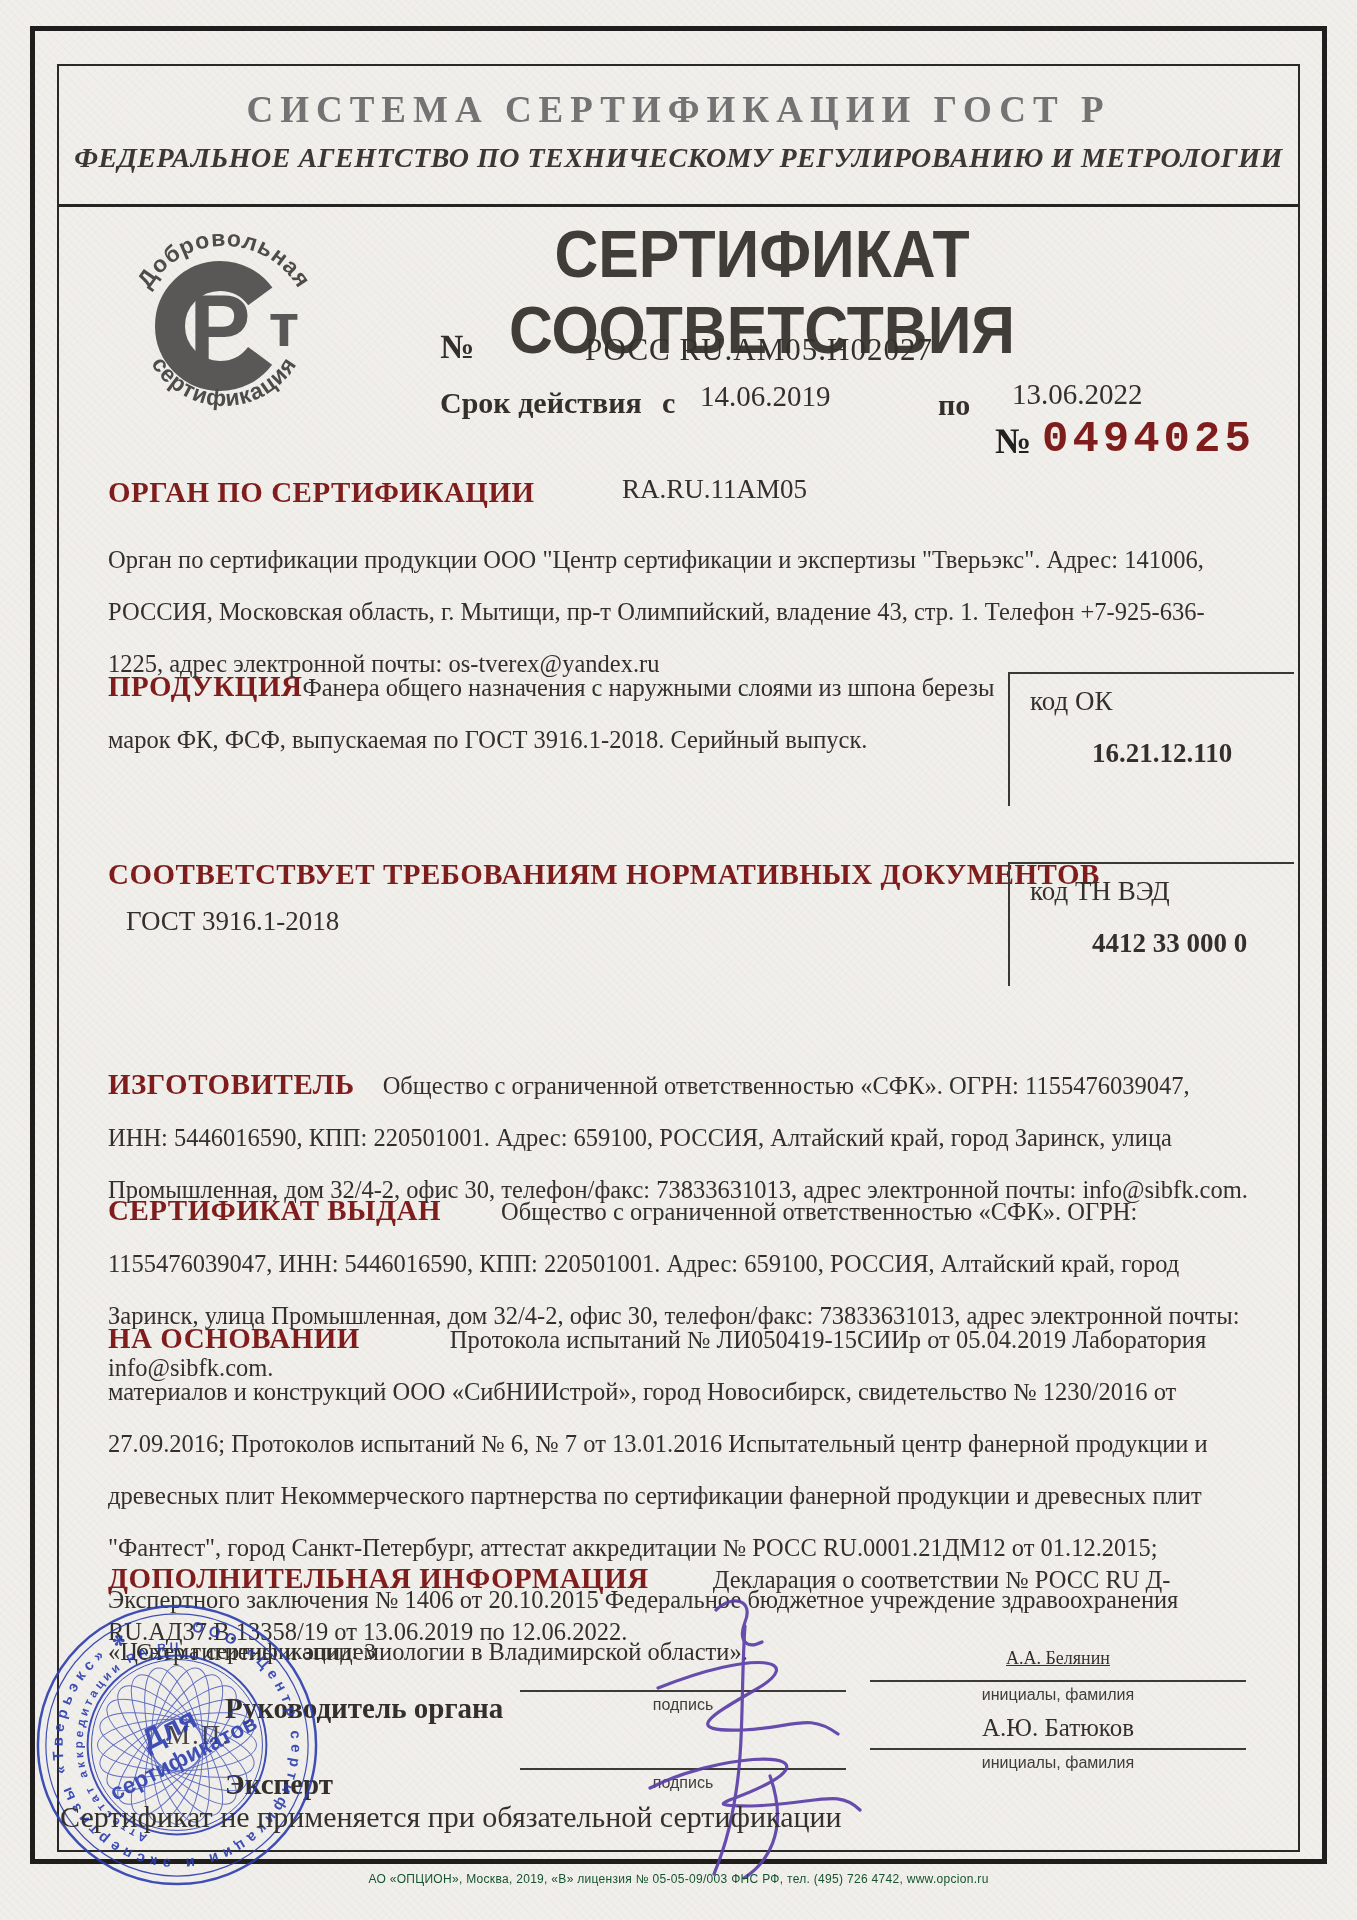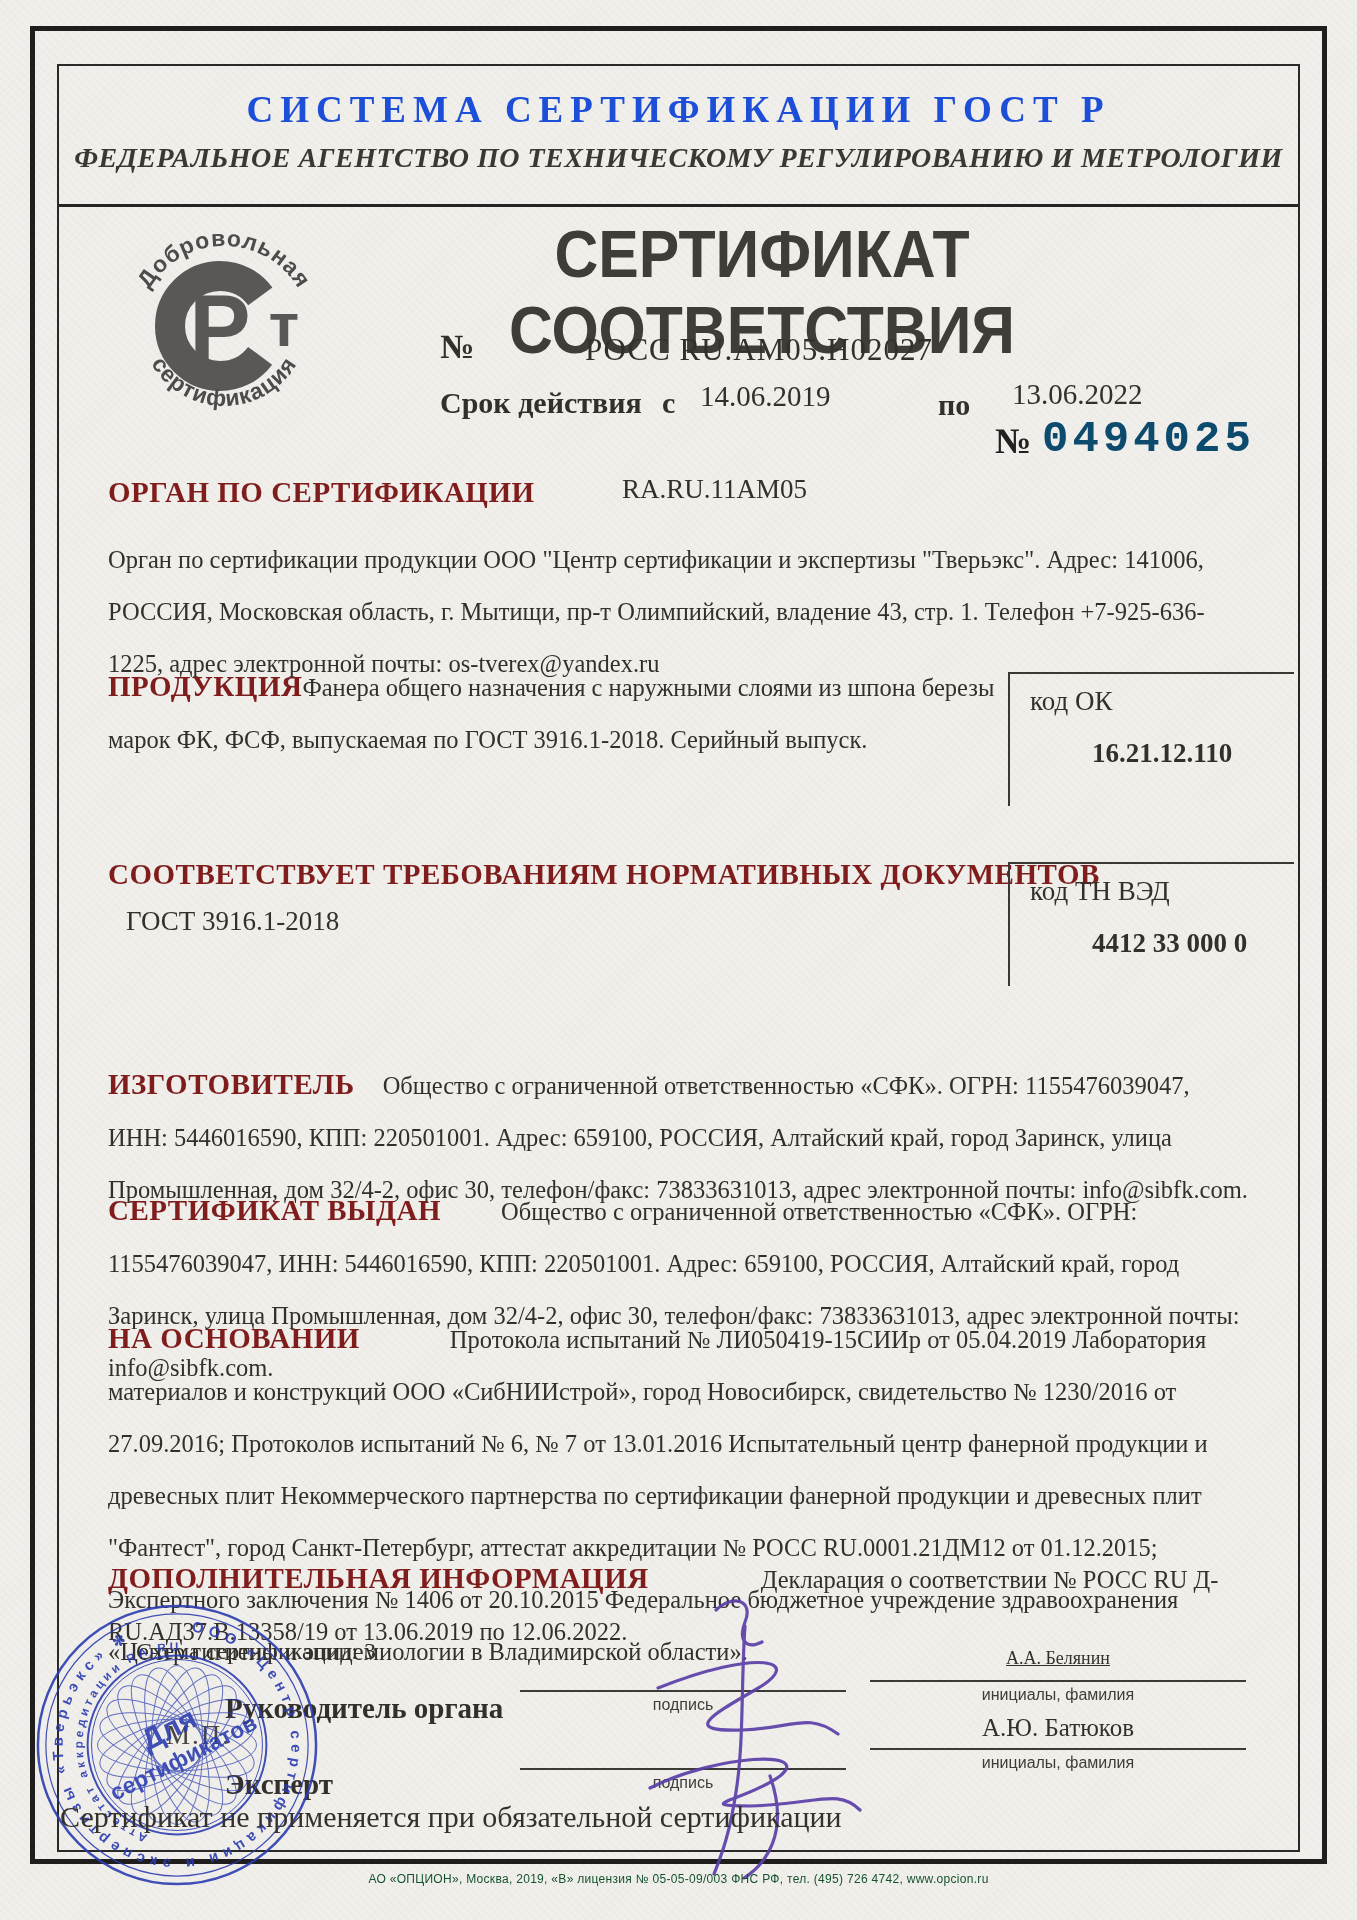--- a/index.html
+++ b/index.html
@@ -11,54 +11,54 @@
       repeating-linear-gradient(-45deg, rgba(120,110,95,.018) 0 1px, transparent 1px 5px);
     font-family:"Liberation Serif", serif;
     color:#33302c;
   }
   .abs{position:absolute;}
   
   .outer-frame{left:30px;top:26px;right:30px;bottom:56px;border:5px solid #1f1e1c;}
   .inner-frame{left:57px;top:64px;right:57px;bottom:68px;border:2px solid #2a2927;}
   .header-rule{left:59px;right:59px;top:204px;border-top:3px solid #252422;}
   
-  .h1{left:60px;right:60px;top:88px;text-align:center;font-weight:bold;font-size:37px;letter-spacing:7px;color:#1d4ed8;}
+  .h1{left:60px;right:60px;top:88px;text-align:center;font-weight:bold;font-size:37px;letter-spacing:7px;color:#737373;}
   .h2{left:60px;right:60px;top:142px;text-align:center;font-weight:bold;font-size:28px;letter-spacing:.5px;color:#3a3734;font-style:italic;}
   
   .doc-title{left:348px;top:216px;width:900px;text-align:center;
     font-family:"Liberation Sans",sans-serif;font-weight:bold;font-size:66px;
     color:#403c38;transform:scaleX(.92);transform-origin:center left;letter-spacing:0;}
   .certno-sym{left:440px;top:328px;font-size:34px;font-weight:bold;}
   .certno-val{left:585px;top:332px;font-size:31px;letter-spacing:1px;}
   .val-label{left:440px;top:386px;font-size:30px;font-weight:bold;}
   .val-c{left:662px;top:386px;font-size:30px;font-weight:bold;}
   .val-from{left:700px;top:380px;font-size:29px;}
   .val-po{left:938px;top:388px;font-size:30px;font-weight:bold;}
   .val-to{left:1012px;top:378px;font-size:29px;}
   .blank-sym{left:995px;top:420px;font-size:36px;font-weight:bold;color:#23211f;}
   .blank-val{left:1042px;top:414px;font-family:"Liberation Mono",monospace;font-weight:bold;
-    font-size:44px;letter-spacing:4px;color:#0c4a6e;}
+    font-size:44px;letter-spacing:4px;color:#7f1d1d;}
   
   .sec{left:108px;font-size:24.5px;line-height:52px;}
   .slabel{font-size:29px;letter-spacing:.5px;font-weight:bold;color:#7f1d1d;}
   .organ-label{left:108px;top:476px;}
   .organ-code{left:622px;top:474px;font-size:27px;}
   .organ-text{top:534px;width:1128px;}
   .product-block{top:660px;width:905px;}
   .product-block .slabel{}
   .conforms-label{left:108px;top:858px;white-space:nowrap;}
   .conforms-text{left:126px;top:906px;font-size:27px;}
   .manu-block{top:1058px;width:1142px;}
   .manu-block .slabel{margin-right:28px;}
   .issued-block{top:1184px;width:1142px;}
   .issued-block .slabel{margin-right:60px;}
   .basis-block{top:1312px;width:1150px;}
   .basis-block .slabel{margin-right:90px;}
   .addinfo-block{top:1552px;width:1150px;}
-  .addinfo-block .slabel{margin-right:112px;}
+  .addinfo-block .slabel{margin-right:64px;}
   .scheme-text{left:136px;top:1638px;font-size:24px;}
   
   .code-box{left:1008px;width:284px;border-left:2px solid #3a3834;border-top:2px solid #3a3834;}
   .code-box-ok{top:672px;height:132px;}
   .code-box-tn{top:862px;height:122px;}
   .code-box .cb-label{margin:12px 0 0 20px;font-size:27px;}
   .code-box .cb-value{margin:21px 0 0 82px;font-size:27px;font-weight:bold;}
   
   .sig-role1{left:225px;top:1692px;font-size:29px;font-weight:bold;}
   .sig-role2{left:225px;top:1768px;font-size:29px;font-weight:bold;}

